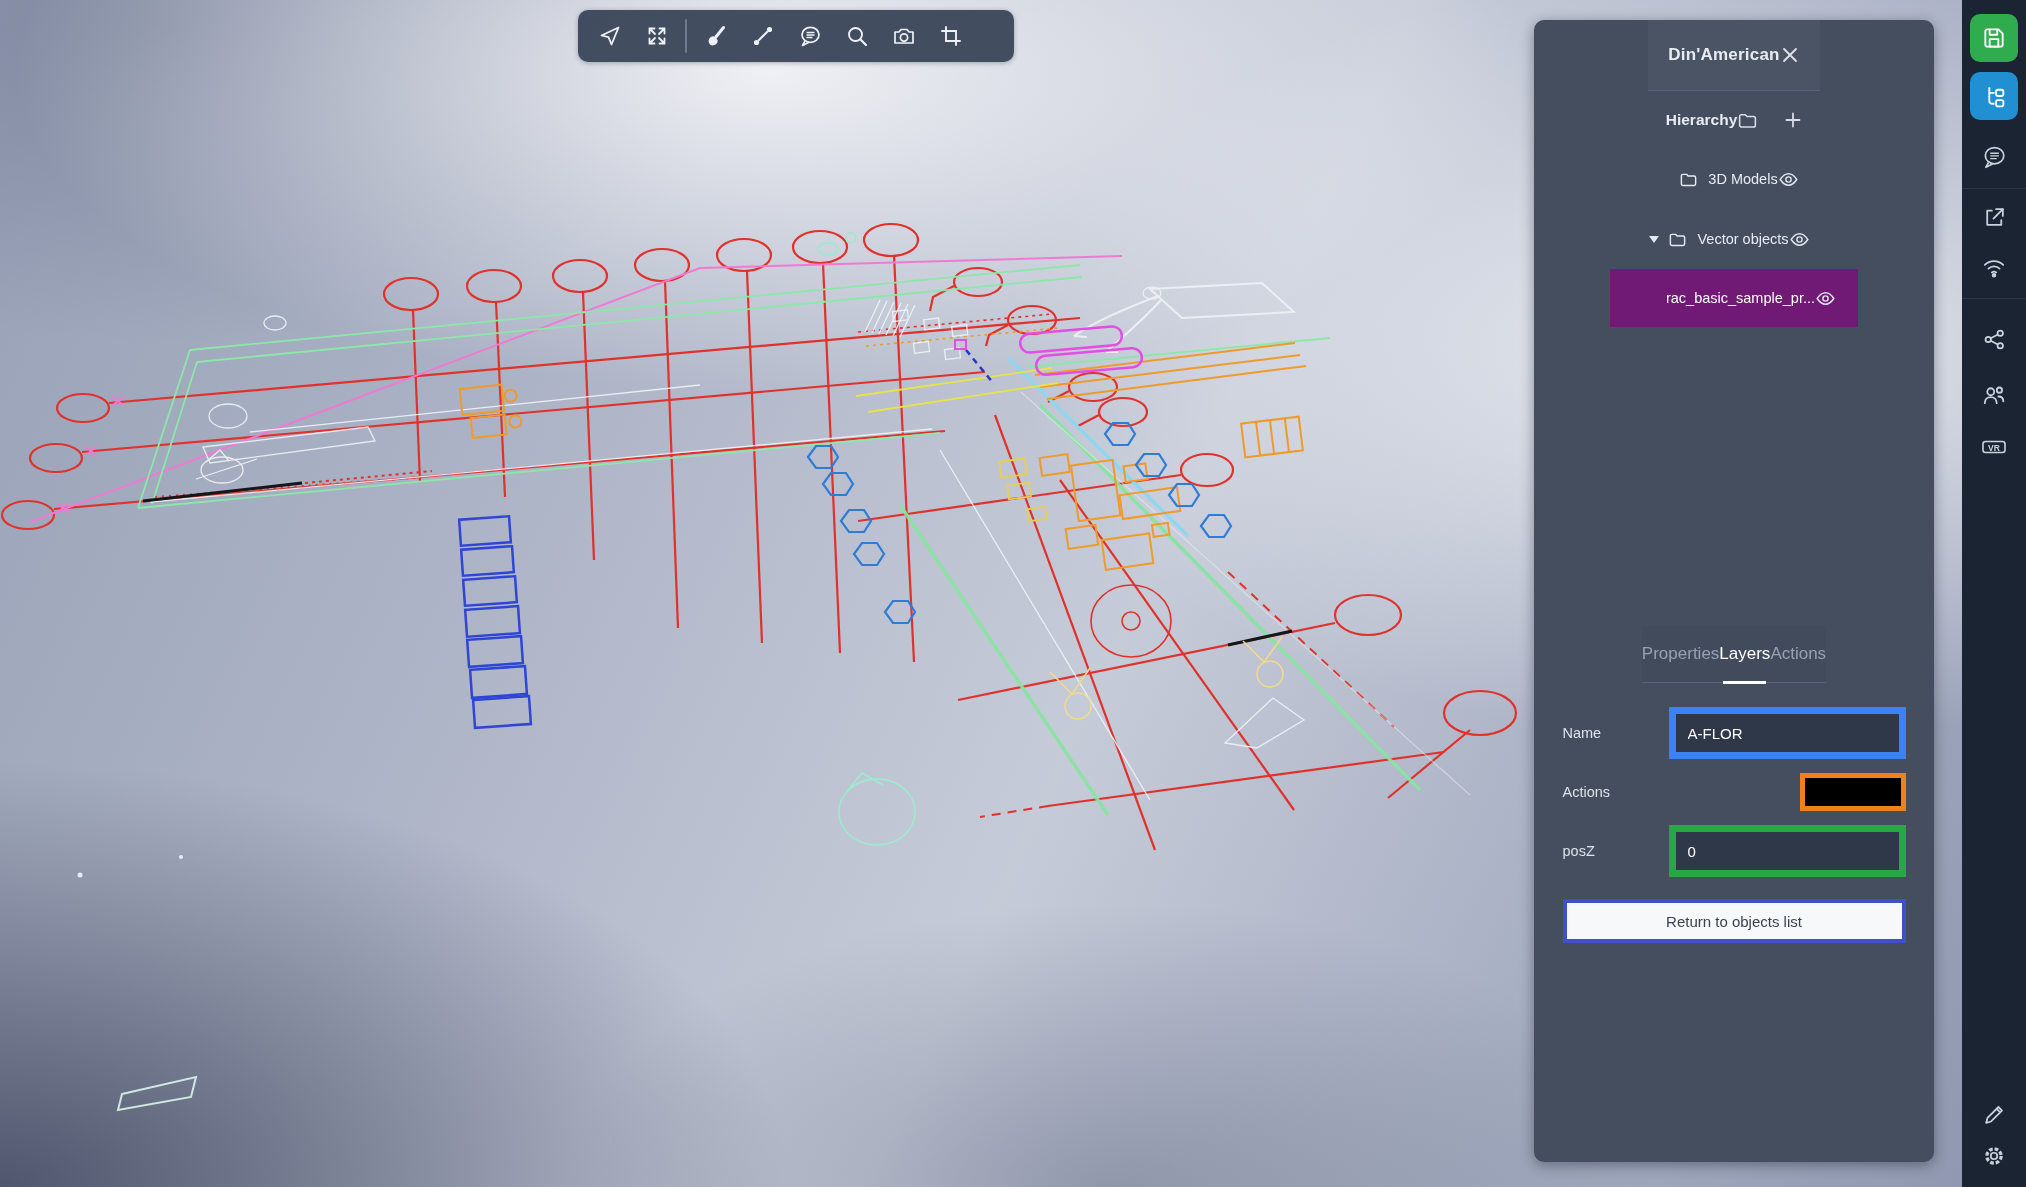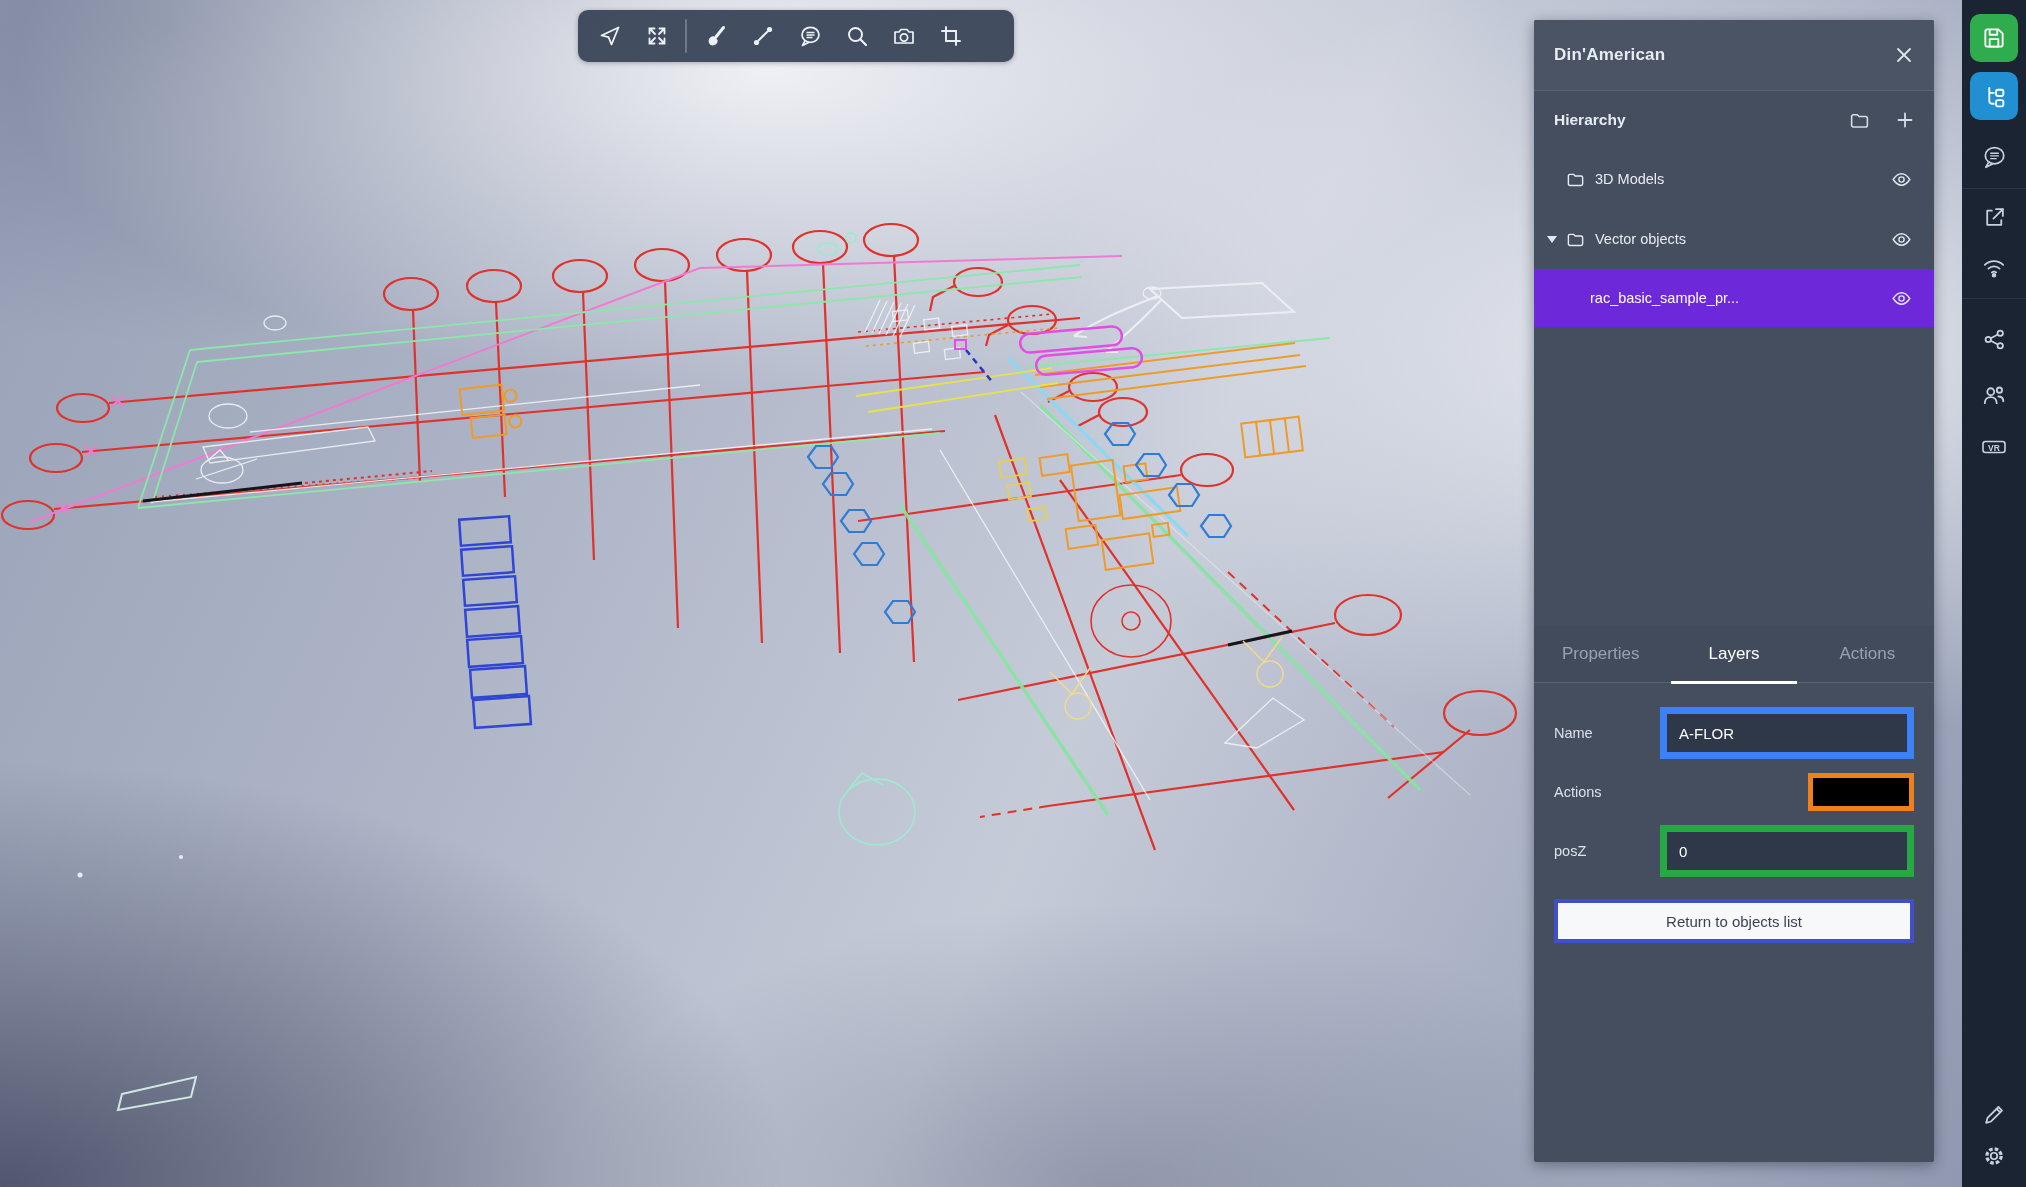--- a/index.html
+++ b/index.html
@@ -14,34 +14,34 @@
     linear-gradient(115deg,#97a0b6 0%,#aeb5c7 30%,#c6cbd8 55%,#a6aec2 78%,#8d96ae 100%);}
   #drawing{position:absolute;inset:0;cursor:grab;}
   
   .toolbar{position:absolute;left:578px;top:10px;width:436px;height:52px;
     background:rgba(58,69,88,.95);border-radius:10px;display:flex;align-items:center;
     color:#eef2f7;box-shadow:0 1px 5px rgba(10,15,25,.3);padding:0 8px;box-sizing:border-box;}
   .tb{width:47px;height:44px;display:flex;align-items:center;justify-content:center;cursor:pointer;border-radius:8px;}
   .tb-div{width:2px;height:34px;background:#6e7890;margin:0 5px;border-radius:1px;}
   
   .panel{position:absolute;left:1534px;top:20px;width:400px;height:1142px;background:#444e5f;
-    border-radius:2px;color:#e8ecf2;box-shadow:0 3px 14px rgba(15,20,35,.4);
-    display:flex;flex-direction:column;overflow:hidden;}
+    border-radius:10px;color:#e8ecf2;box-shadow:0 3px 14px rgba(15,20,35,.4);
+    display:flex;flex-direction:column;overflow:hidden;align-items:center;}
   .panel-header{height:70px;min-height:70px;display:flex;align-items:center;justify-content:space-between;
     padding:0 20px;background:#4a5465;border-bottom:1px solid #5a6477;}
   .panel-title{font-size:17px;font-weight:700;letter-spacing:.2px;}
   .close-x{cursor:pointer;display:flex;color:#dfe5ec;}
   .hier-row{height:58px;min-height:58px;display:flex;align-items:center;padding:0 20px;}
   .hier-title{font-size:15.5px;font-weight:700;}
   .hier-icons{margin-left:auto;display:flex;align-items:center;gap:26px;color:#d7dde6;}
   .hier-icons .hicon{cursor:pointer;display:flex;}
   .tree-row{height:60px;min-height:60px;display:flex;align-items:center;padding:0 22px;font-size:14.5px;cursor:pointer;}
   .tree-row .row-label{margin-left:10px;}
   .tree-row .eye{margin-left:auto;display:flex;color:#dfe5ec;cursor:pointer;}
-  .tree-row.selected{background:#6d28d9;height:58px;min-height:58px;color:#fff;}
+  .tree-row.selected{background:#701a75;height:58px;min-height:58px;color:#fff;}
   .tree-row.selected .row-label{margin-left:0;padding-left:34px;}
   .caret{display:flex;margin-right:8px;color:#e4e9f0;}
   .indent1{padding-left:32px;}
   .spacer{height:299px;min-height:299px;}
   .tabs{display:flex;height:56px;min-height:56px;border-bottom:1.5px solid #5a6477;background:#414b5c;}
   .tab{flex:1;display:flex;align-items:center;justify-content:center;font-size:17px;color:#97a1b2;cursor:pointer;position:relative;}
   .tab.active{color:#ffffff;}
   .tab.active::after{content:"";position:absolute;left:4px;right:4px;bottom:-2px;height:3px;background:#fff;}
   .form{padding:24px 20px 0;}
   .frow{display:flex;align-items:center;margin-bottom:14px;}

